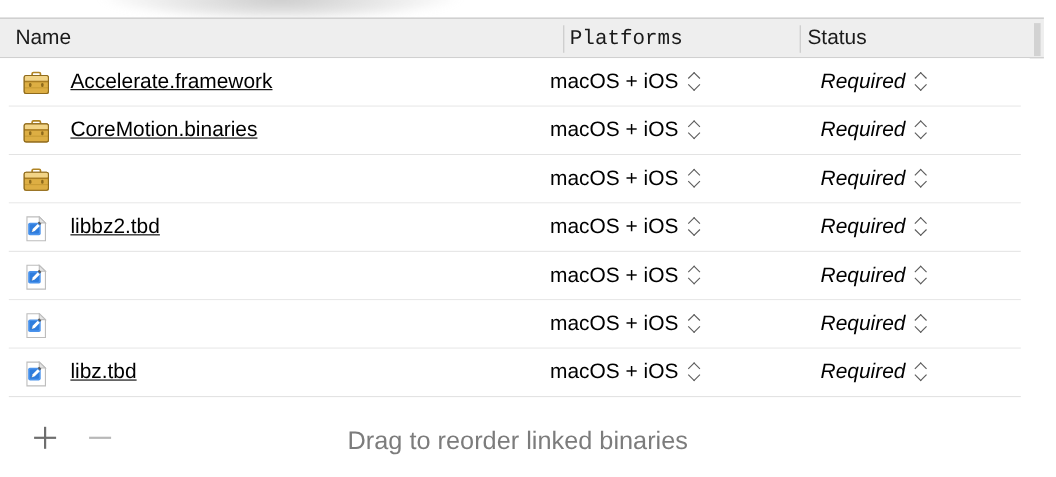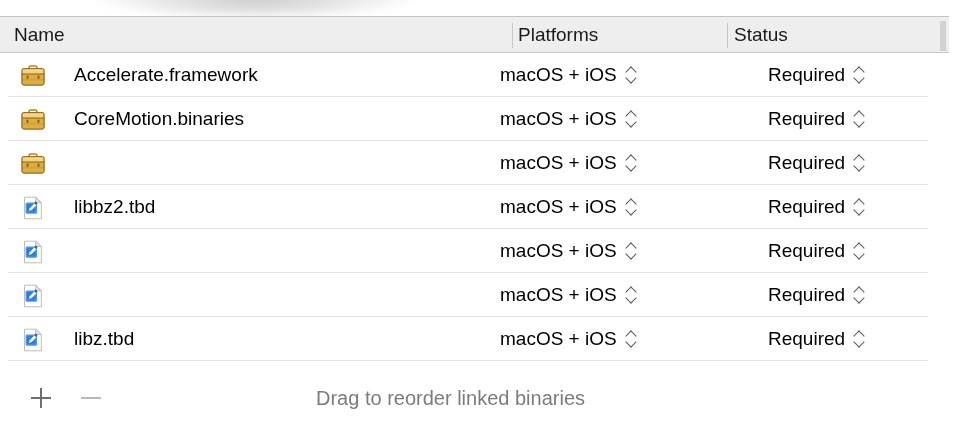--- a/index.html
+++ b/index.html
@@ -54,21 +54,21 @@
   #table-header .hdr-cell {
     position: absolute;
     top: 0;
     height: 36px;
     line-height: 36px;
     font-size: 19px;
     color: #1a1a1a;
     white-space: nowrap;
   }
   #table-header .hdr-name      { left: 14px;  }
-  #table-header .hdr-platforms { left: 518px; }
+  #table-header .hdr-platforms { left: 518px; font-family: Liberation Mono, monospace; }
   #table-header .hdr-status    { left: 734px; }
   #table-header .hdr-divider {
     position: absolute;
     top: 6px;
     width: 1px;
     height: 25px;
     background: #c7c7c7;
   }
   #table-header .div-1 { left: 512px; }
   #table-header .div-2 { left: 727px; }
@@ -102,23 +102,23 @@
   }
   .cell {
     position: absolute;
     top: 0;
     height: 44px;
     line-height: 44px;
     font-size: 19px;
     color: #000000;
     white-space: nowrap;
   }
-  .cell-name      { left: 74px; }
+  .cell-name      { left: 64px; text-decoration: underline; }
   .cell-platforms { left: 500px; }
-  .cell-status    { left: 768px; }
+  .cell-status    { left: 746px; font-style: italic; }
 
   .chev {
     display: inline-block;
     width: 13px;
     height: 18px;
     position: relative;
     vertical-align: -3px;
     margin-left: 9px;
   }
   .chev::before, .chev::after {
@@ -148,21 +148,21 @@
     left: 0;
     top: 373px;
     width: 960px;
     height: 61px;
     background: #ffffff;
   }
   #footer-text {
     position: absolute;
     left: 316px;
     top: 14px;
-    font-size: 20px;
+    font-size: 23px;
     color: #7c7c7c;
     white-space: nowrap;
   }
   #add-button {
     position: absolute;
     left: 29px;
     top: 13px;
     width: 24px;
     height: 24px;
     cursor: default;

